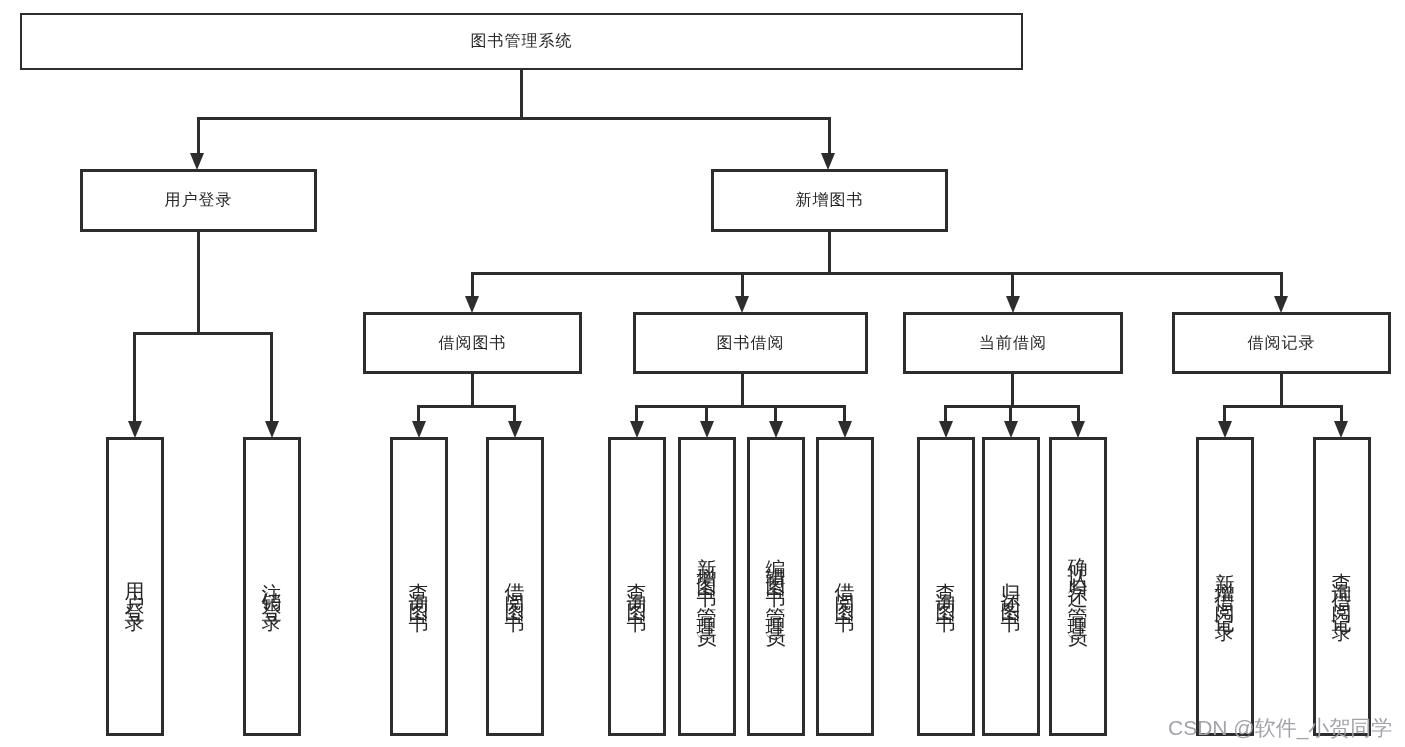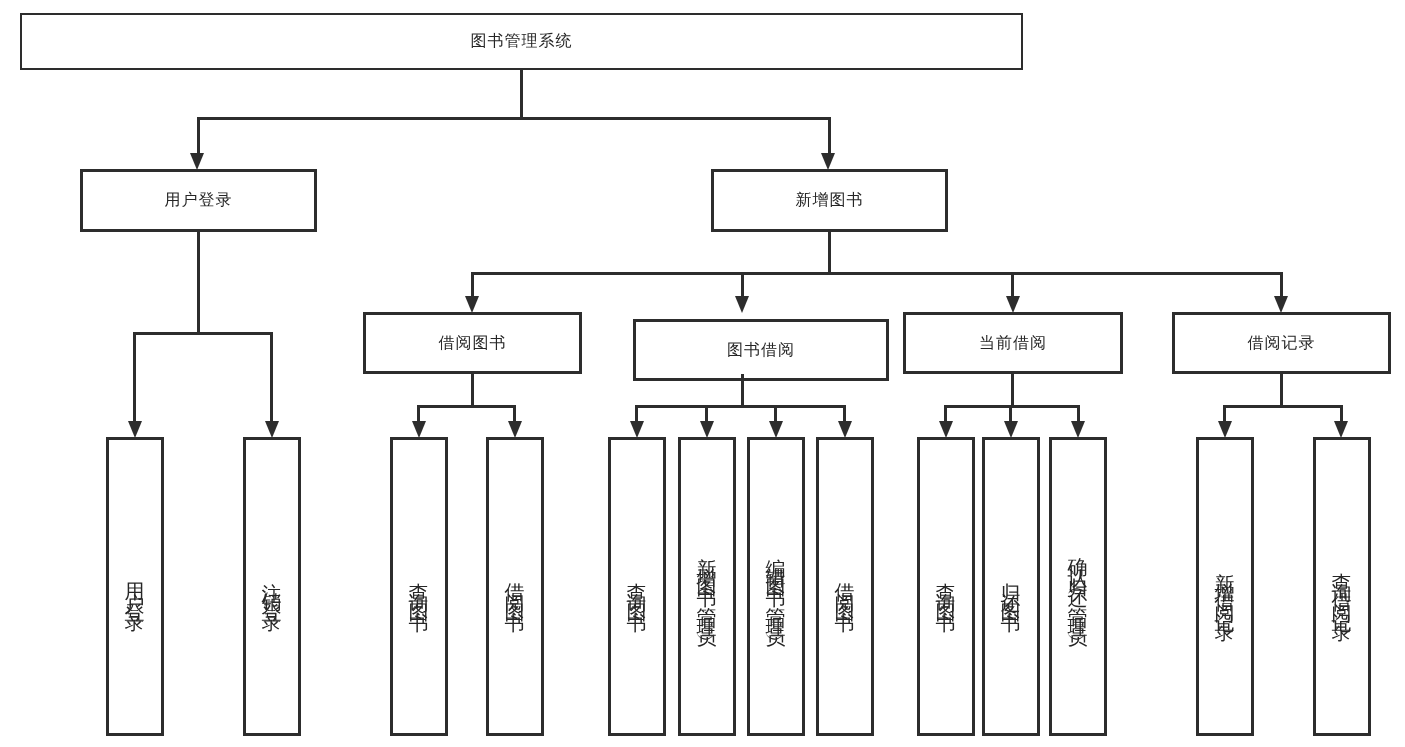--- a/index.html
+++ b/index.html
@@ -110,21 +110,21 @@
   <div class="vline" style="left:1011px;top:272px;height:28px"></div>
   <div class="vline" style="left:1280px;top:272px;height:28px"></div>
   <div class="arrow" style="left:465px;top:296px"></div>
   <div class="arrow" style="left:735px;top:296px"></div>
   <div class="arrow" style="left:1006px;top:296px"></div>
   <div class="arrow" style="left:1274px;top:296px"></div>
 
   <div class="box" style="left:363px;top:312px;width:219px;height:62px">
     <span class="hlabel">借阅图书</span>
   </div>
-  <div class="box" style="left:633px;top:319px;width:256px;height:62px">
+  <div class="box" style="left:633px;top:312px;width:235px;height:62px">
     <span class="hlabel">图书借阅</span>
   </div>
   <div class="box" style="left:1172px;top:312px;width:219px;height:62px">
     <span class="hlabel">借阅记录</span>
   </div>
   <div class="box" style="left:903px;top:312px;width:220px;height:62px">
     <span class="hlabel">当前借阅</span>
   </div>
 
   <div class="vline" style="left:471px;top:374px;height:34px"></div>
@@ -198,14 +198,15 @@
     <span class="vlabel">确认归还（管理员）</span>
   </div>
 
   <div class="box vbox" style="left:1196px;top:437px;width:58px;height:299px">
     <span class="vlabel">新增借阅记录</span>
   </div>
   <div class="box vbox" style="left:1313px;top:437px;width:58px;height:299px">
     <span class="vlabel">查询借阅记录</span>
   </div>
 
+  <div class="watermark">CSDN @软件_小贺同学</div>
 
 </div>
 
 </body></html>

